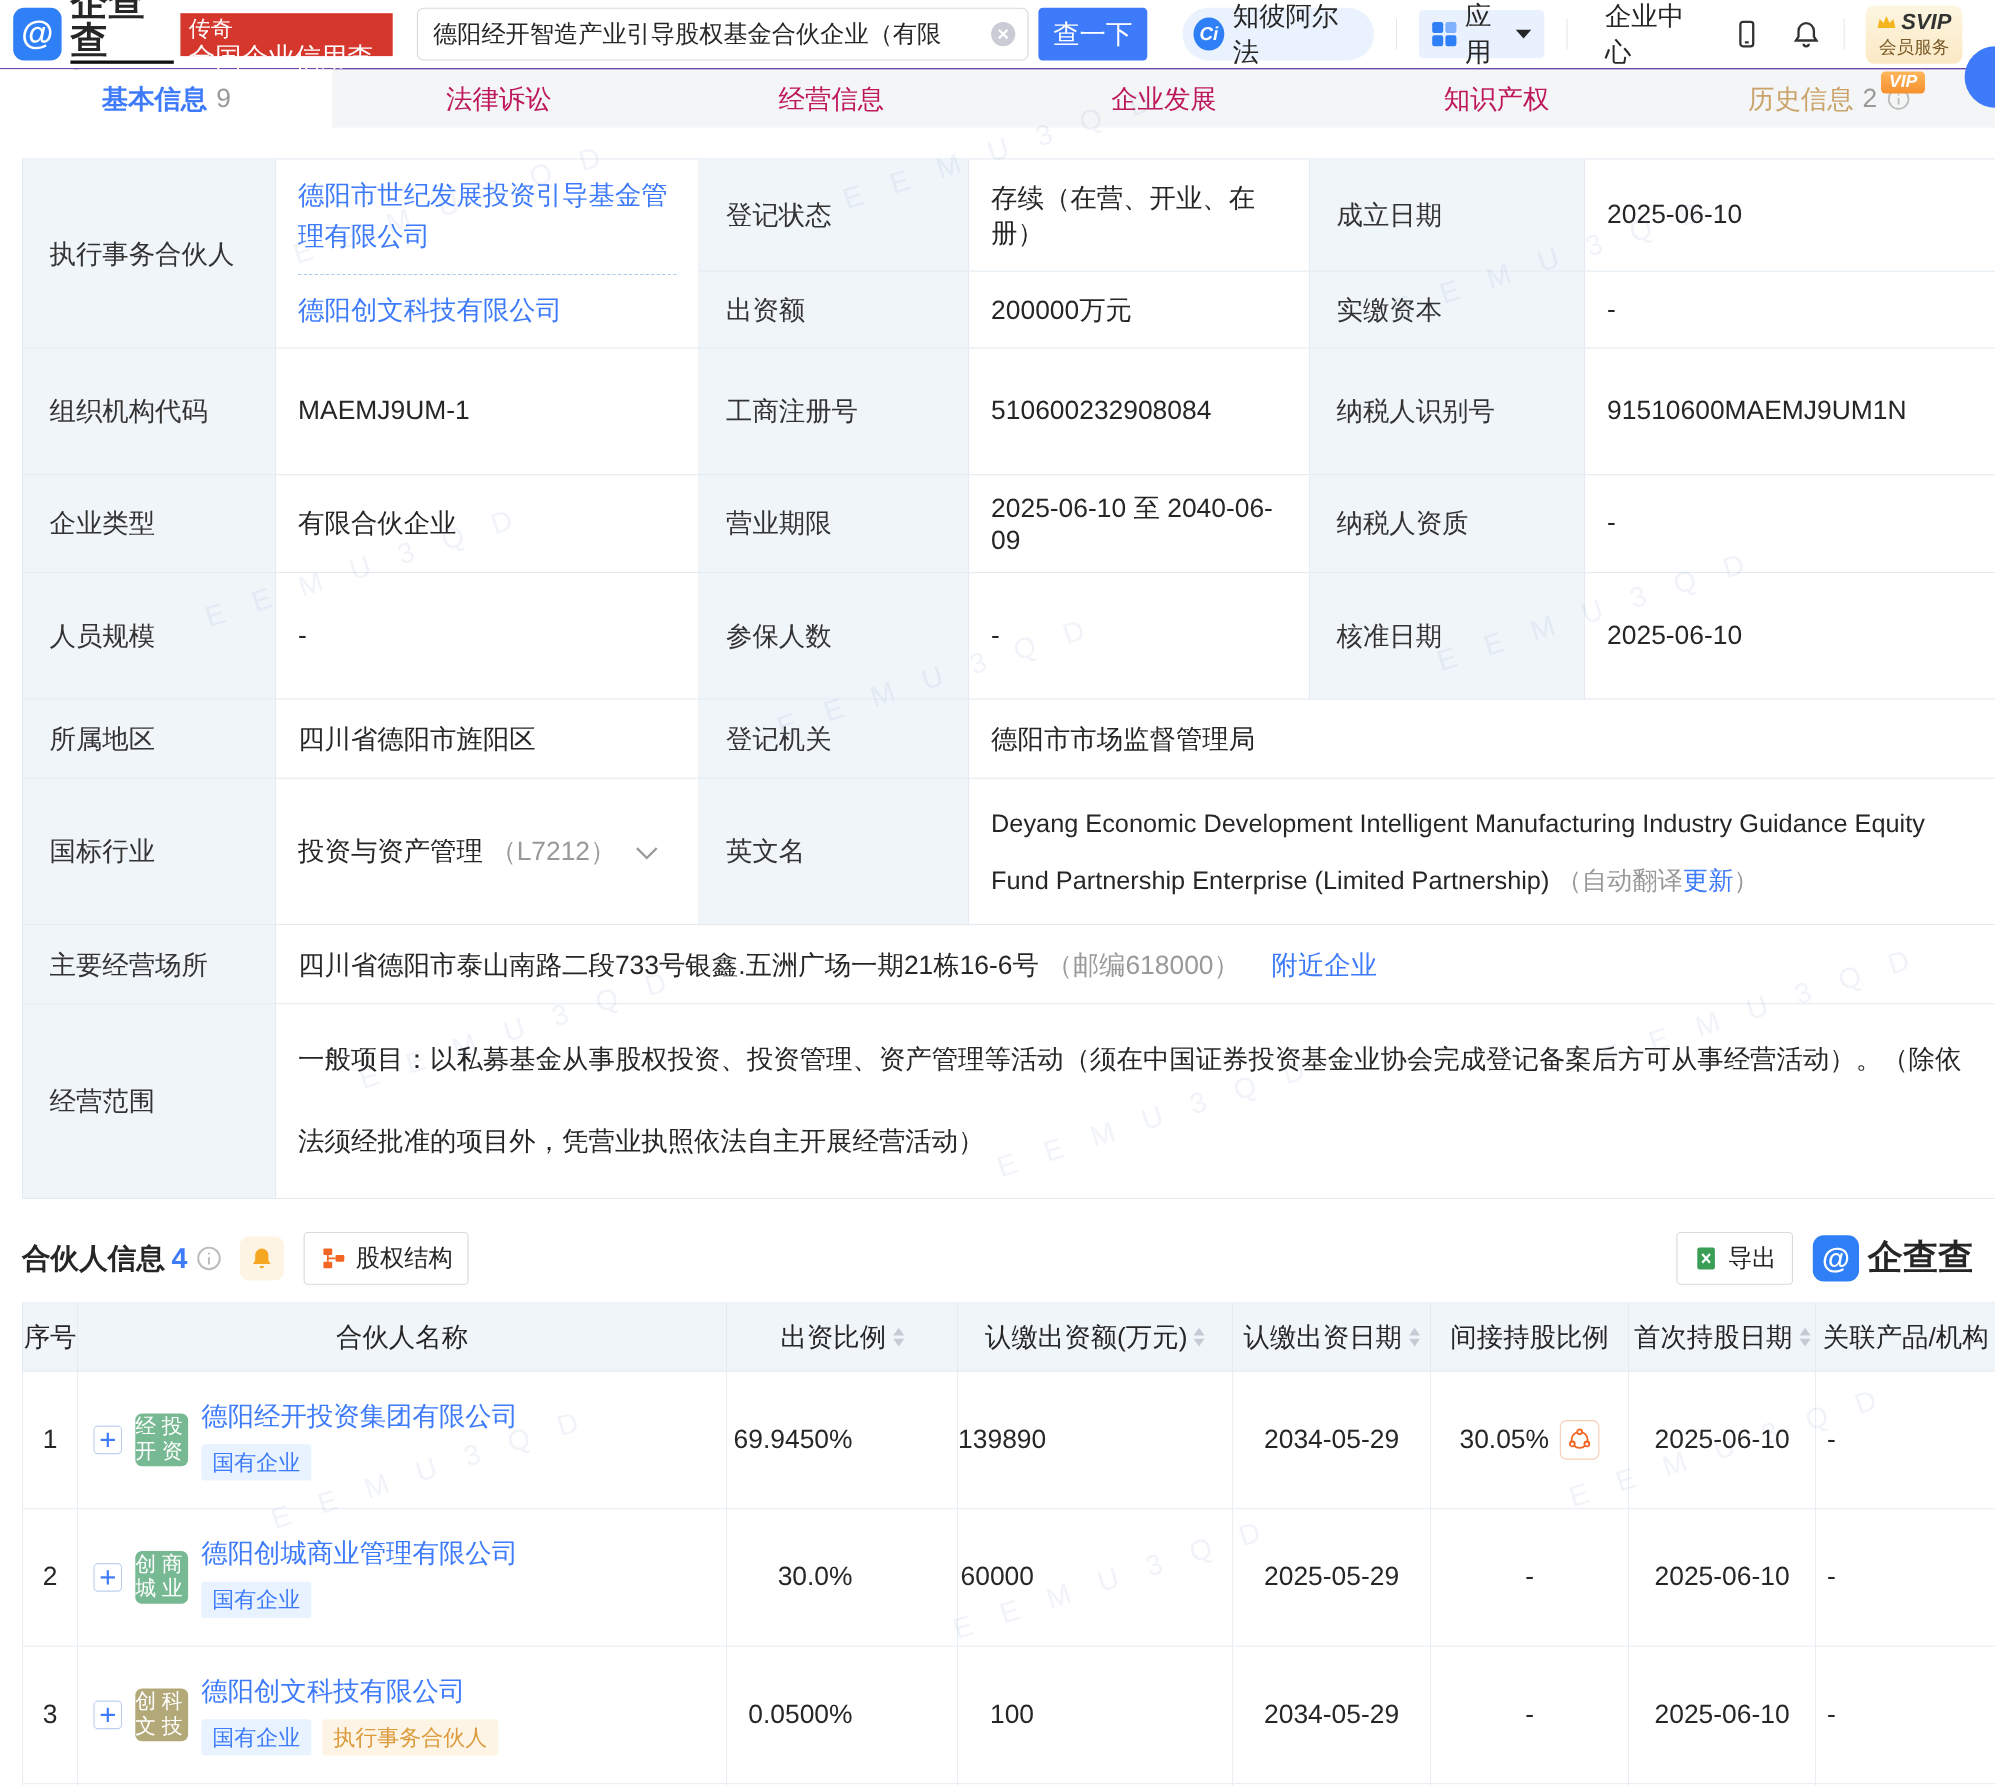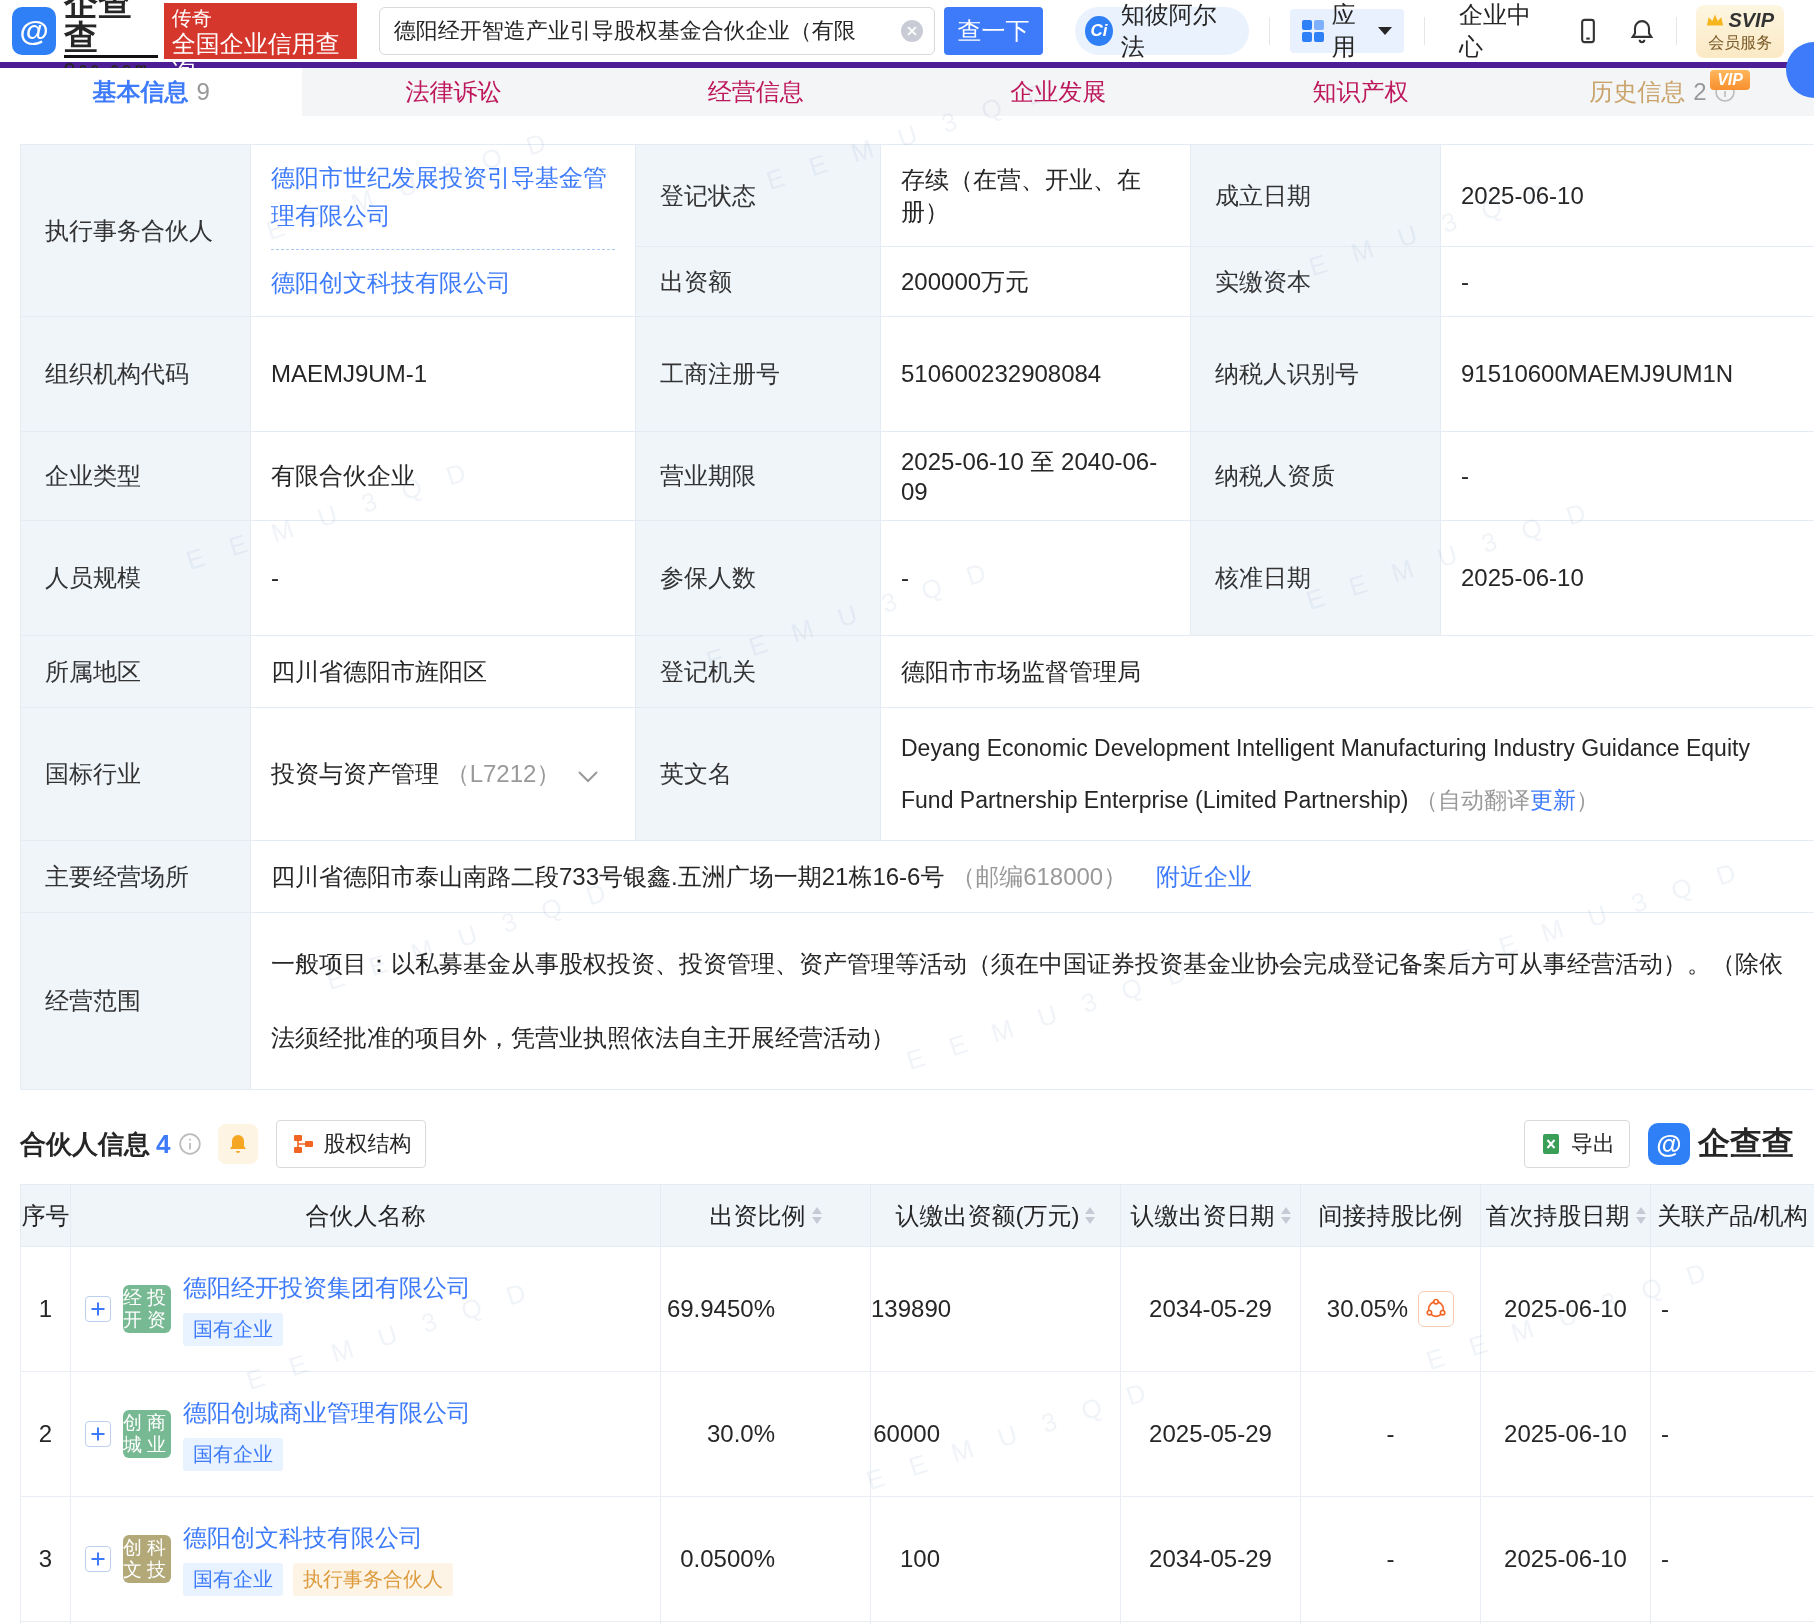--- a/index.html
+++ b/index.html
@@ -13,21 +13,21 @@
         transform: rotate(-18deg); white-space: nowrap; }
 
   
   .hdr { height: 62px; display: flex; align-items: center; padding-left: 12px; position: relative; }
   .logo { display: flex; align-items: center; cursor: pointer; }
   .logo-sq { width: 48px; height: 48px; border-radius: 10px; background: #2f7ff7; color: #fff;
              font-size: 30px; font-weight: bold; display: flex; align-items: center; justify-content: center; }
   .logo-txtcol { margin-left: 8px; }
   .logo-name { font-size: 34px; font-weight: 900; line-height: 34px; border-bottom: 3px solid #111; padding-bottom: 1px; }
   .logo-domain { font-size: 14px; font-weight: bold; letter-spacing: 4px; margin-top: 2px; }
-  .promo { margin-left: 6px; background: #d6372d; color: #fff; padding: 3px 8px; height: 56px; }
+  .promo { margin-left: 6px; background: #d6372d; color: #fff; padding: 3px 8px; height: 39px; }
   .promo-l1 { font-size: 20px; line-height: 24px; }
   .promo-l2 { font-size: 24px; line-height: 28px; }
   .searchwrap { position: relative; margin-left: 22px; }
   .search { width: 556px; height: 48px; border: 1px solid #d9d9d9; border-radius: 6px; padding: 0 44px 0 14px;
             font-size: 22px; color: #262626; outline: none; font-family: inherit; }
   .clear { position: absolute; right: 12px; top: 13px; width: 22px; height: 22px; border-radius: 50%;
            background: #c9ccd4; cursor: pointer; }
   .clear::before,.clear::after { content:""; position:absolute; left:50%; top:50%; width:11px; height:2px; background:#fff; }
   .clear::before { transform: translate(-50%,-50%) rotate(45deg); }
   .clear::after  { transform: translate(-50%,-50%) rotate(-45deg); }
@@ -50,21 +50,21 @@
   .hicon { margin-left: 26px; cursor: pointer; display:flex; align-items:center; }
   .svip { margin-left: auto; margin-right: 30px; background: linear-gradient(180deg,#fdf6e1,#fbe9c4);
           border-radius: 8px; padding: 4px 10px; text-align: center; cursor: pointer; }
   .svip-l1 { display:flex; align-items:center; justify-content:center; gap:4px;
              font-size: 20px; font-weight: 900; font-style: italic; color: #333; }
   .svip-l2 { font-size: 16px; color: #7a5a28; margin-top: 1px; }
   .float-circle { position: absolute; right: -28px; top: 42px; width: 56px; height: 56px; border-radius: 50%;
                   background: #3e7bfa; z-index: 40; }
 
   
-  .tabs { display: flex; height: 54px; background: #f4f5f6; border-top: 6px solid #4c1d95; }
+  .tabs { display: flex; height: 54px; background: #f4f5f6; border-top: 1px solid #4c1d95; justify-content: center; }
   .tab { flex: 1; display: flex; align-items: center; justify-content: center; font-size: 24px;
          color: #be185d; cursor: pointer; position: relative; }
   .tab .cnt { color: #999; margin-left: 8px; }
   .tab-active { background: #fff; color: #3e7bfa; font-weight: bold; }
   .tab-active .cnt { font-weight: normal; }
   .tab-history { color: #c9a36a; }
   .vip-badge { position: absolute; top: 2px; right: 64px; background: linear-gradient(180deg,#ffb75c,#f78f2e);
                color: #fff; font-style: italic; font-weight: bold; font-size: 16px; padding: 0 7px;
                border-radius: 4px; line-height: 20px; }
   .info-ic { display:inline-flex; margin-left: 8px; }

